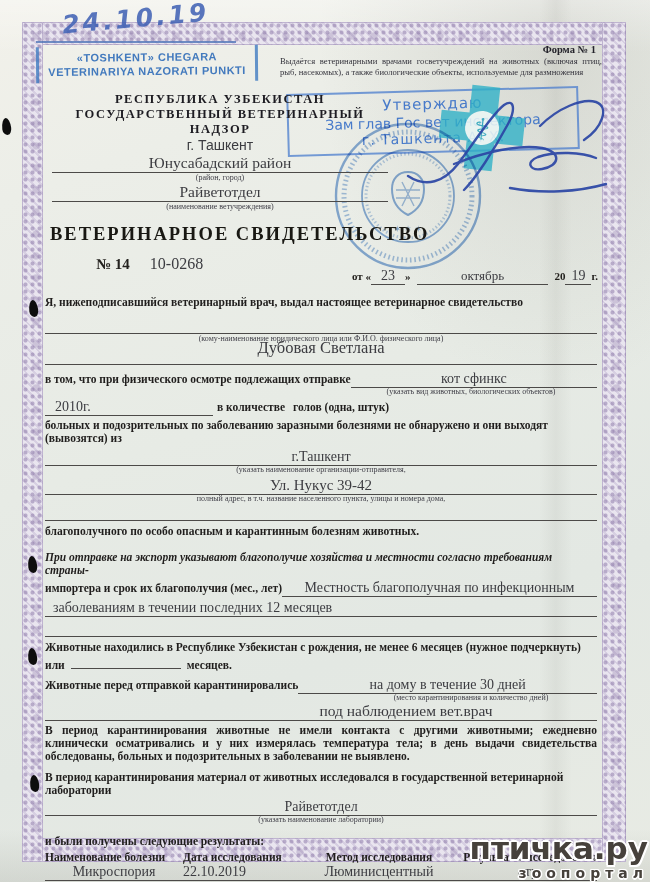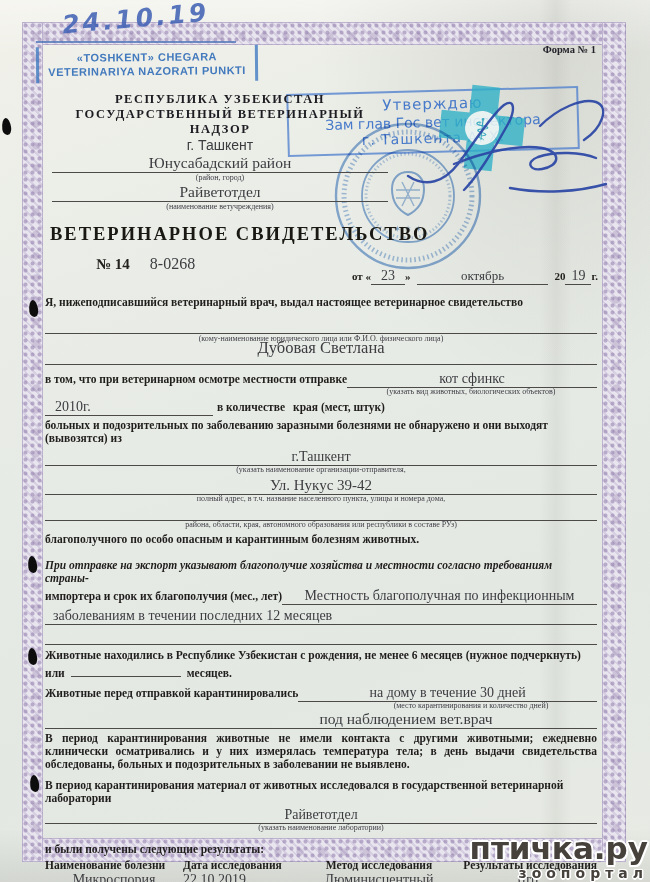--- a/index.html
+++ b/index.html
@@ -101,20 +101,21 @@
   <div class="bmark" style="left:30px;top:775px;"></div>
 
   <div class="hdate">24.10.19</div>
   <div class="hdate-line"></div>
   <div class="tstamp">
     <div>«TOSHKENT» CHEGARA</div>
     <div>VETERINARIYA NAZORATI PUNKTI</div>
   </div>
 
   <div class="formno">Форма № 1</div>
+  <div class="inote">Выдаётся ветеринарными врачами госветучреждений на животных (включая птиц, рыб, насекомых), а также биологические объекты, используемые для размножения</div>
 
   <div class="astamp">
     <div class="a1">Утверждаю</div>
     <div class="a2">Зам глав Гос вет инспектора</div>
     <div class="a3">г. Ташкента  А. Х.</div>
   </div>
 
   <div class="cross">
     <svg width="96" height="96" viewBox="0 0 96 96">
       <path d="M34 6 h28 v28 h28 v28 h-28 v28 h-28 v-28 h-28 v-28 h28 z" fill="#2fb0c6" opacity=".9"></path>
@@ -152,21 +153,21 @@
     <div class="hcity typed">г. Ташкент</div>
     <div class="hline"><span class="typed">Юнусабадский район</span></div>
     <div class="hcap">(район, город)</div>
     <div class="hline"><span class="typed">Райветотдел</span></div>
     <div class="hcap">(наименование ветучреждения)</div>
   </div>
 
   <div class="title">ВЕТЕРИНАРНОЕ СВИДЕТЕЛЬСТВО</div>
   <div class="numrow">
     <span class="nl">№ 14</span>
-    <span class="nv typed">8-0268</span>
+    <span class="nv typed">10-0268</span>
   </div>
   <div class="daterow">
     <span>от «</span>
     <span class="seg d-day typed">23</span>
     <span>»</span>
     <span class="seg d-month typed">октябрь</span>
     <span>20</span>
     <span class="seg d-year typed">19</span>
     <span>г.</span>
   </div>
@@ -176,41 +177,40 @@
     <p class="bold">Я, нижеподписавшийся ветеринарный врач, выдал настоящее ветеринарное свидетельство</p>
 
     <div class="grp" style="height:58px;">
       <div class="uline" style="position:absolute;left:0;right:0;top:24px;"></div>
       <div class="cap" style="position:absolute;left:0;right:0;top:26px;">(кому-наименование юридического лица или Ф.И.О. физического лица)</div>
       <div class="typed" style="position:absolute;left:0;right:0;top:29px;text-align:center;font-size:16.5px;">Дубовая Светлана</div>
       <div class="uline" style="position:absolute;left:0;right:0;top:55px;"></div>
     </div>
 
     <div class="flexrow" style="margin-top:2px;">
-      <span class="bold" style="white-space:nowrap;">в том, что при ветеринарном осмотре местности отправке</span>
+      <span class="bold" style="white-space:nowrap;">в том, что при физического осмотре подлежащих отправке</span>
       <span class="fill"><span class="typed">кот сфинкс</span></span>
     </div>
     <div class="cap" style="padding-left:300px;">(указать вид животных, биологических объектов)</div>
 
     <div class="flexrow" style="margin-top:1px;">
       <span class="fill" style="max-width:168px;text-align:left;"><span class="typed" style="padding-left:10px;">2010г.</span></span>
       <span class="bold" style="white-space:nowrap;padding:0 4px;">в количестве</span>
-      <span class="bold" style="white-space:nowrap;padding-left:4px;">края (мест, штук)</span>
+      <span class="bold" style="white-space:nowrap;padding-left:4px;">голов (одна, штук)</span>
     </div>
 
     <p class="bold" style="margin-top:3px;">больных и подозрительных по заболеванию заразными болезнями не обнаружено и они выходят (вывозятся) из</p>
 
     <div class="uval" style="margin-top:2px;"><span class="typed">г.Ташкент</span></div>
     <div class="cap">(указать наименование организации-отправителя,</div>
 
     <div class="uval" style="margin-top:2px;"><span class="typed" style="font-size:15px;">Ул. Нукус 39-42</span></div>
     <div class="cap">полный адрес, в т.ч. название населенного пункта, улицы и номера дома,</div>
 
     <div class="blankline" style="margin-top:4px;height:13px;"></div>
-    <div class="cap">района, области,  края, автономного образования или республики в составе РУз)</div>
 
     <p class="bold" style="margin-top:4px;">благополучного  по особо опасным и карантинным болезням животных.</p>
     <p class="bold" style="margin-top:13px;font-style:italic;">При отправке на экспорт указывают благополучие хозяйства и местности согласно требованиям страны-</p>
     <div class="flexrow" style="margin-top:1px;">
       <span class="bold" style="white-space:nowrap;">импортера и срок их благополучия (мес., лет)</span>
       <span class="fill"><span class="typed">Местность благополучная по инфекционным</span></span>
     </div>
     <div class="uval" style="margin-top:1px;text-align:left;"><span class="typed" style="padding-left:8px;">заболеваниям в течении последних 12 месяцев</span></div>
 
     <div class="blankline" style="margin-top:6px;height:13px;"></div>

